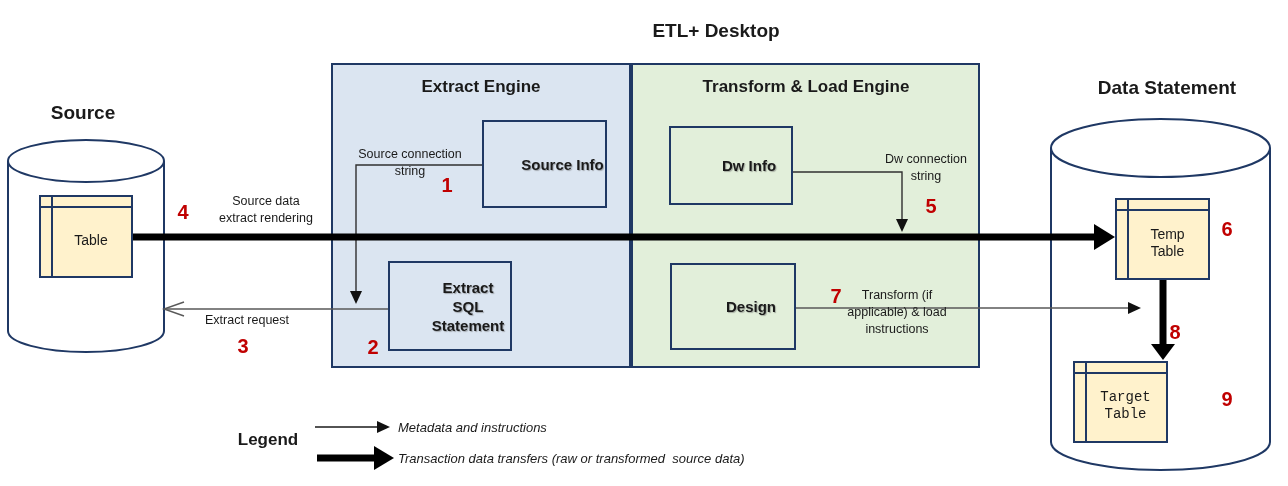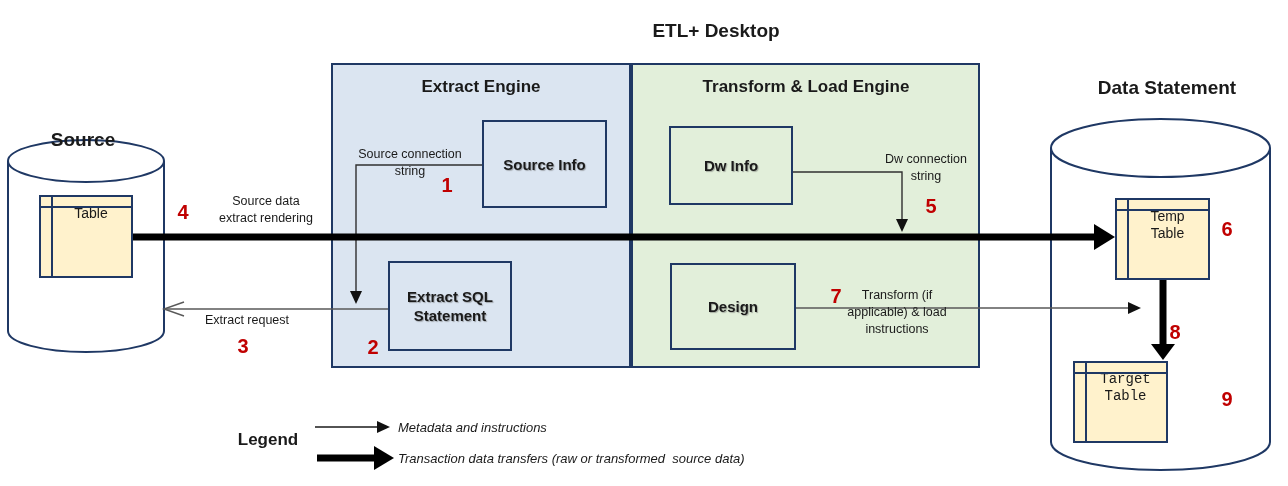--- a/index.html
+++ b/index.html
@@ -8,31 +8,31 @@
     font-family:"Liberation Sans",sans-serif;color:#1a1a1a;overflow:hidden;
   }
   .abs{position:absolute;}
   .layer{position:absolute;left:0;top:0;width:1288px;height:486px;pointer-events:none;}
   .z0{z-index:0}.z1{z-index:1}.z2{z-index:2}.z3{z-index:3}.z4{z-index:4}
   .engine{box-sizing:border-box;border:2px solid #1f3864;}
   .engine.blue{background:#dbe5f1;}
   .engine.green{background:#e2efda;}
   .node{
     box-sizing:border-box;border:2px solid #1f3864;
-    display:flex;align-items:center;justify-content:center;text-align:center;
+    display:flex;align-items:center;justify-content:center;text-align:center;padding-left:36px;
   }
   .node.blue{background:#dbe5f1;}
   .node.green{background:#e2efda;}
   .node-label{
     font-weight:bold;font-size:15px;line-height:19px;
     text-shadow:1px 1px 1px rgba(90,90,90,.45);
   }
   .tbl{
     box-sizing:border-box;border:2px solid #1f3864;background:#fff2cc;
-    display:flex;align-items:flex-start;justify-content:center;text-align:center;
+    display:flex;align-items:center;justify-content:center;text-align:center;
     position:absolute;
   }
   .tbl .vline{position:absolute;left:10px;top:0;bottom:0;width:2px;background:#1f3864;}
   .tbl .hline{position:absolute;top:9px;left:0;right:0;height:2px;background:#1f3864;}
   .tbl-label{font-size:14px;line-height:17px;padding-left:10px;padding-top:8px;}
   .big-title{font-weight:bold;font-size:19px;white-space:nowrap;transform:translateX(-50%);}
   .engine-title{font-weight:bold;font-size:17px;white-space:nowrap;transform:translateX(-50%);}
   .flow-label{
     font-size:12.5px;line-height:17px;text-align:center;white-space:nowrap;
     transform:translateX(-50%);
@@ -145,21 +145,21 @@
       <line x1="315" y1="427" x2="377" y2="427" stroke="#1a1a1a" stroke-width="1.4"></line>
       <polygon points="377,421 377,433 390,427" fill="#111111"></polygon>
     </g>
     <g>
       <line x1="317" y1="458" x2="374" y2="458" stroke="#000000" stroke-width="7"></line>
       <polygon points="374,446 374,470 394,458" fill="#000000"></polygon>
     </g>
   </svg>
 
   <div class="abs big-title z4" style="left:716px;top:20px;">ETL+ Desktop</div>
-  <div class="abs big-title z4" style="left:83px;top:102px;margin-top:27px;">Source</div>
+  <div class="abs big-title z4" style="left:83px;top:102px;">Source</div>
   <div class="abs big-title z4" style="left:1167px;top:77px;">Data Statement</div>
   <div class="abs engine-title z4" style="left:481px;top:77px;">Extract Engine</div>
   <div class="abs engine-title z4" style="left:806px;top:77px;">Transform &amp; Load Engine</div>
 
   <div class="abs flow-label z4" style="left:410px;top:146px;">
     <span>Source connection</span>
     <span>string</span>
   </div>
   <div class="abs flow-label z4" style="left:266px;top:193px;">
     <span>Source data</span>

